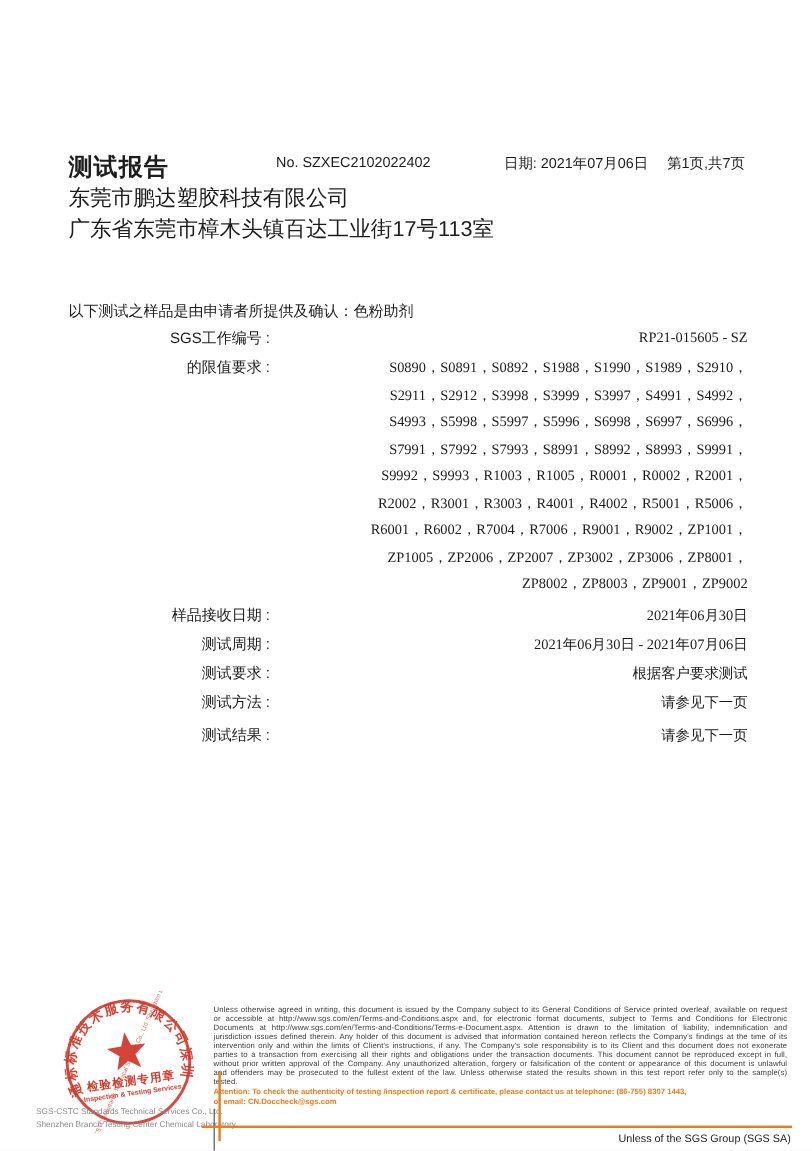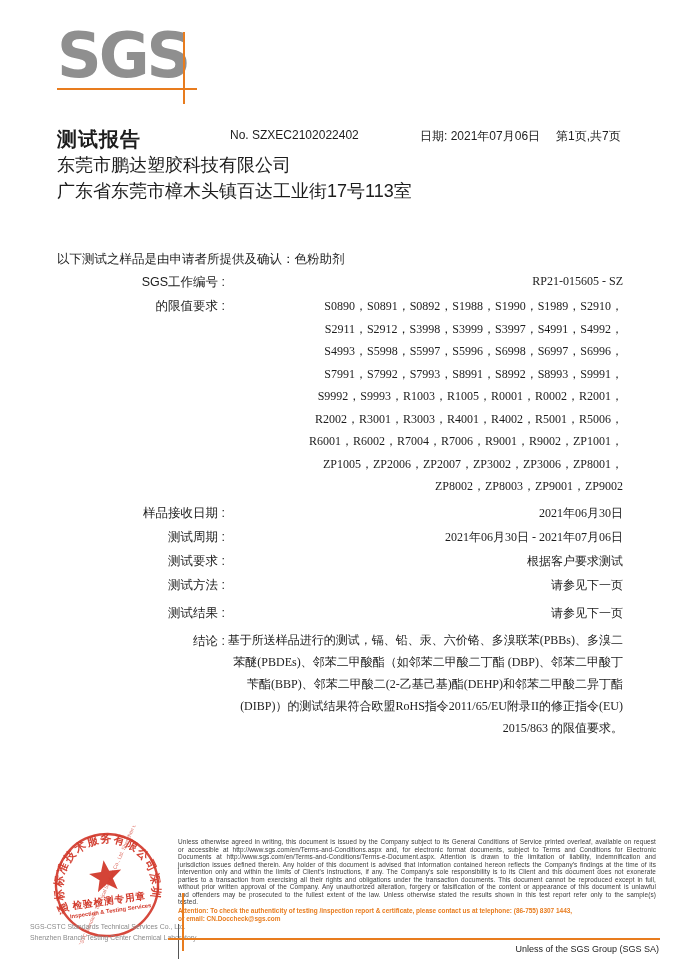--- a/index.html
+++ b/index.html
@@ -51,25 +51,20 @@
   .seal-cn{fill:#d23a2c;font-size:9.6px;font-weight:bold;text-anchor:middle;letter-spacing:1px;}
   .seal-en{fill:#d23a2c;font-size:5.8px;font-weight:bold;text-anchor:middle;}
   .diag{fill:#d23a2c;font-size:5.2px;opacity:.75;text-anchor:middle;}
   .stamp-co{position:absolute;left:30px;top:921px;width:170px;font-size:6.9px;color:#8a8a8a;line-height:11px;}
 </style>
 </head>
 <body>
 
 <div class="page">
 
-  <div class="logo">
-    <div class="logo-text">SGS</div>
-    <div class="logo-hline"></div>
-    <div class="logo-vline"></div>
-  </div>
 
   <div class="hdr">
     <span class="title">测试报告</span>
     <span class="no">No. SZXEC2102022402</span>
     <span class="date">日期: 2021年07月06日</span>
     <span class="pg">第1页,共7页</span>
   </div>
 
   <div class="applicant">
     <div>东莞市鹏达塑胶科技有限公司</div>
@@ -110,24 +105,20 @@
     <div class="frow">
       <span class="lbl">测试方法 :</span>
       <span class="val">请参见下一页</span>
     </div>
     <div class="gap"></div>
     <div class="frow">
       <span class="lbl">测试结果 :</span>
       <span class="val">请参见下一页</span>
     </div>
     <div class="gap"></div>
-    <div class="frow">
-      <span class="lbl">结论 :</span>
-      <span class="val para">基于所送样品进行的测试，镉、铅、汞、六价铬、多溴联苯(PBBs)、多溴二苯醚(PBDEs)、邻苯二甲酸酯（如邻苯二甲酸二丁酯 (DBP)、邻苯二甲酸丁苄酯(BBP)、邻苯二甲酸二(2-乙基己基)酯(DEHP)和邻苯二甲酸二异丁酯(DIBP)）的测试结果符合欧盟RoHS指令2011/65/EU附录II的修正指令(EU) 2015/863 的限值要求。</span>
-    </div>
   </div>
 
   <div class="stamp">
     <svg viewBox="0 0 110 110" xmlns="http://www.w3.org/2000/svg">
       <circle class="ring" cx="55" cy="55" r="51"></circle>
       <path id="arcpath" d="M 14,76 A 45,45 0 1 1 96,76" fill="none"></path>
       <text class="ringtext">
         <textPath href="#arcpath" startOffset="0">通标标准技术服务有限公司深圳分公司</textPath>
       </text>
       <polygon class="star" points="55,30 59.1,41.3 71.2,41.7 61.7,49.2 65,60.8 55,54 45,60.8 48.3,49.2 38.8,41.7 50.9,41.3"></polygon>

